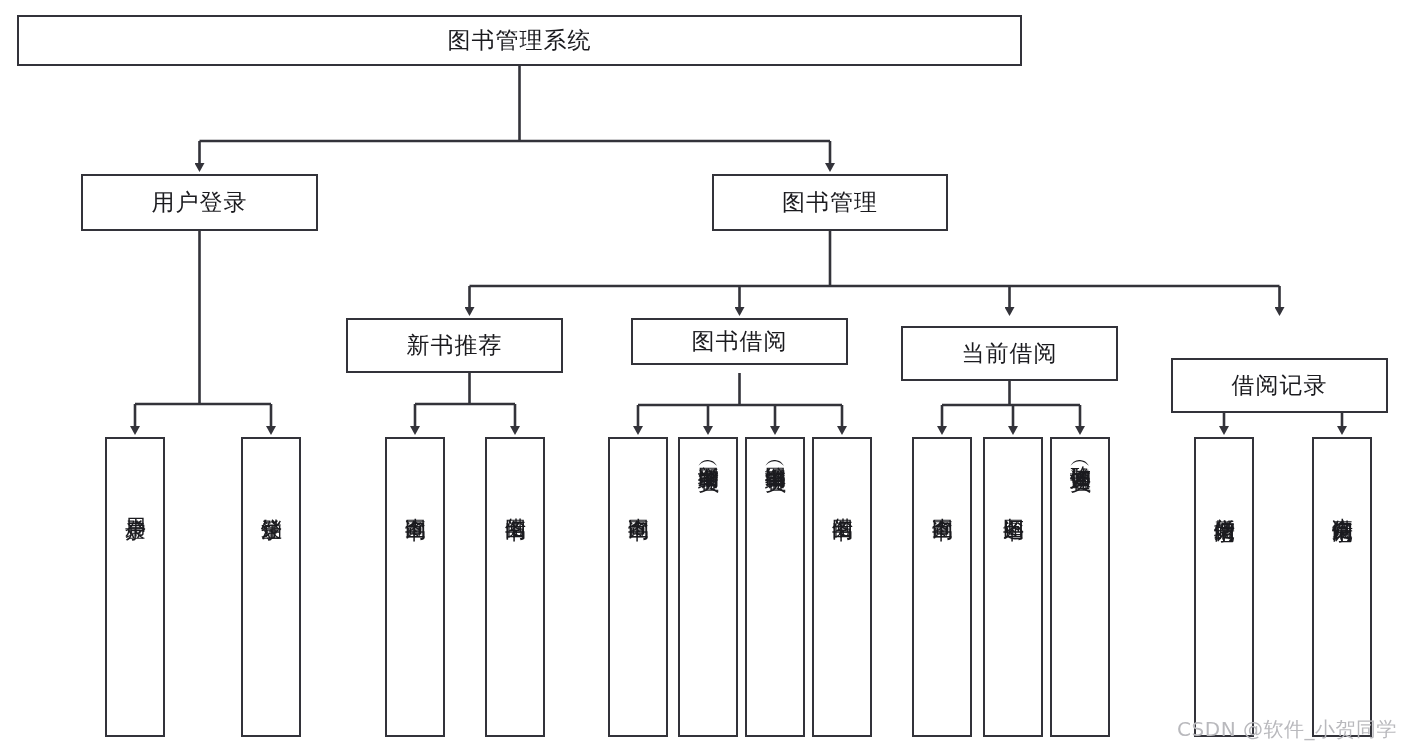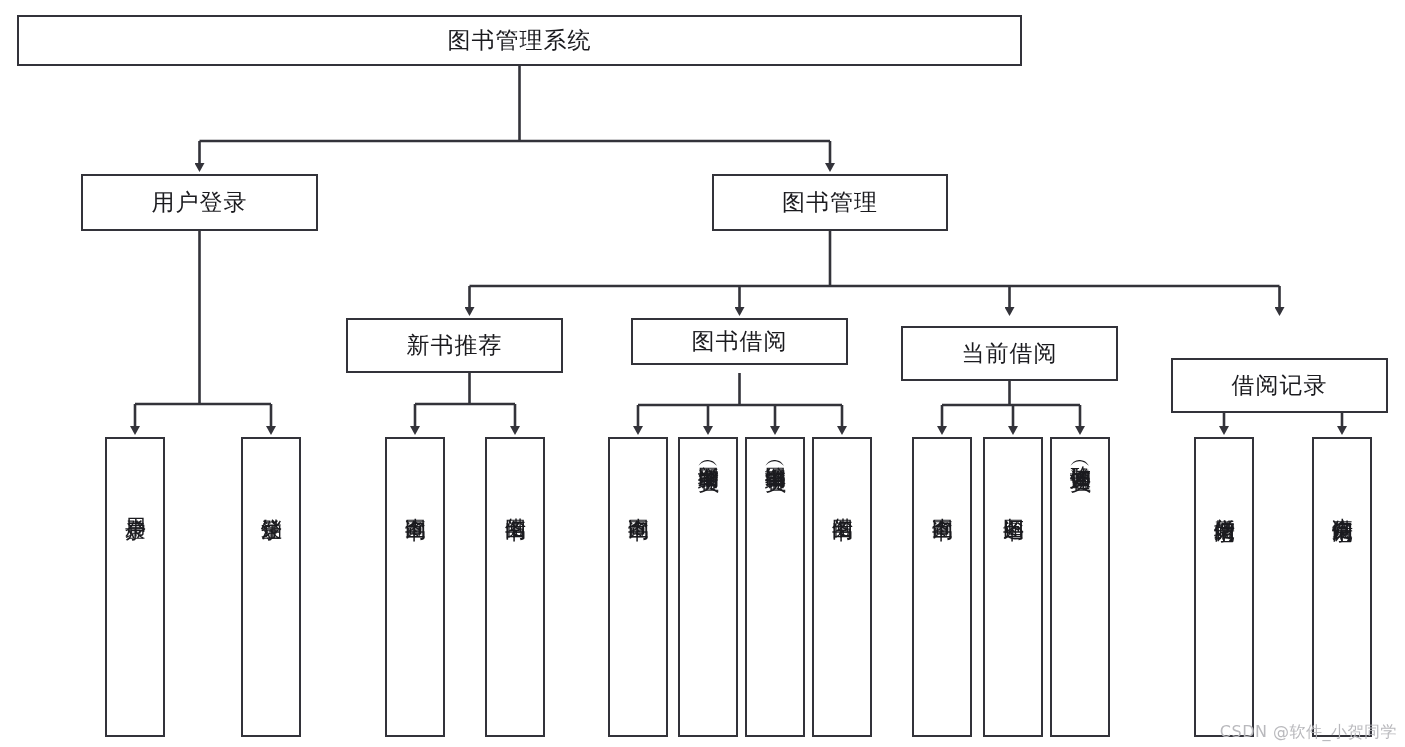--- a/index.html
+++ b/index.html
@@ -56,21 +56,21 @@
     white-space: nowrap;
     display: block;
   }
   .node.vert.mid .vtext {
     margin-top: 52px;
   }
   #watermark {
     position: absolute;
     right: 8px;
     bottom: 4px;
-    font-size: 16px;
+    font-size: 20px;
     color: #b9b9bd;
     letter-spacing: 0.5px;
     white-space: nowrap;
   }
 </style>
 </head>
 <body>
 
 <div id="canvas">
 

